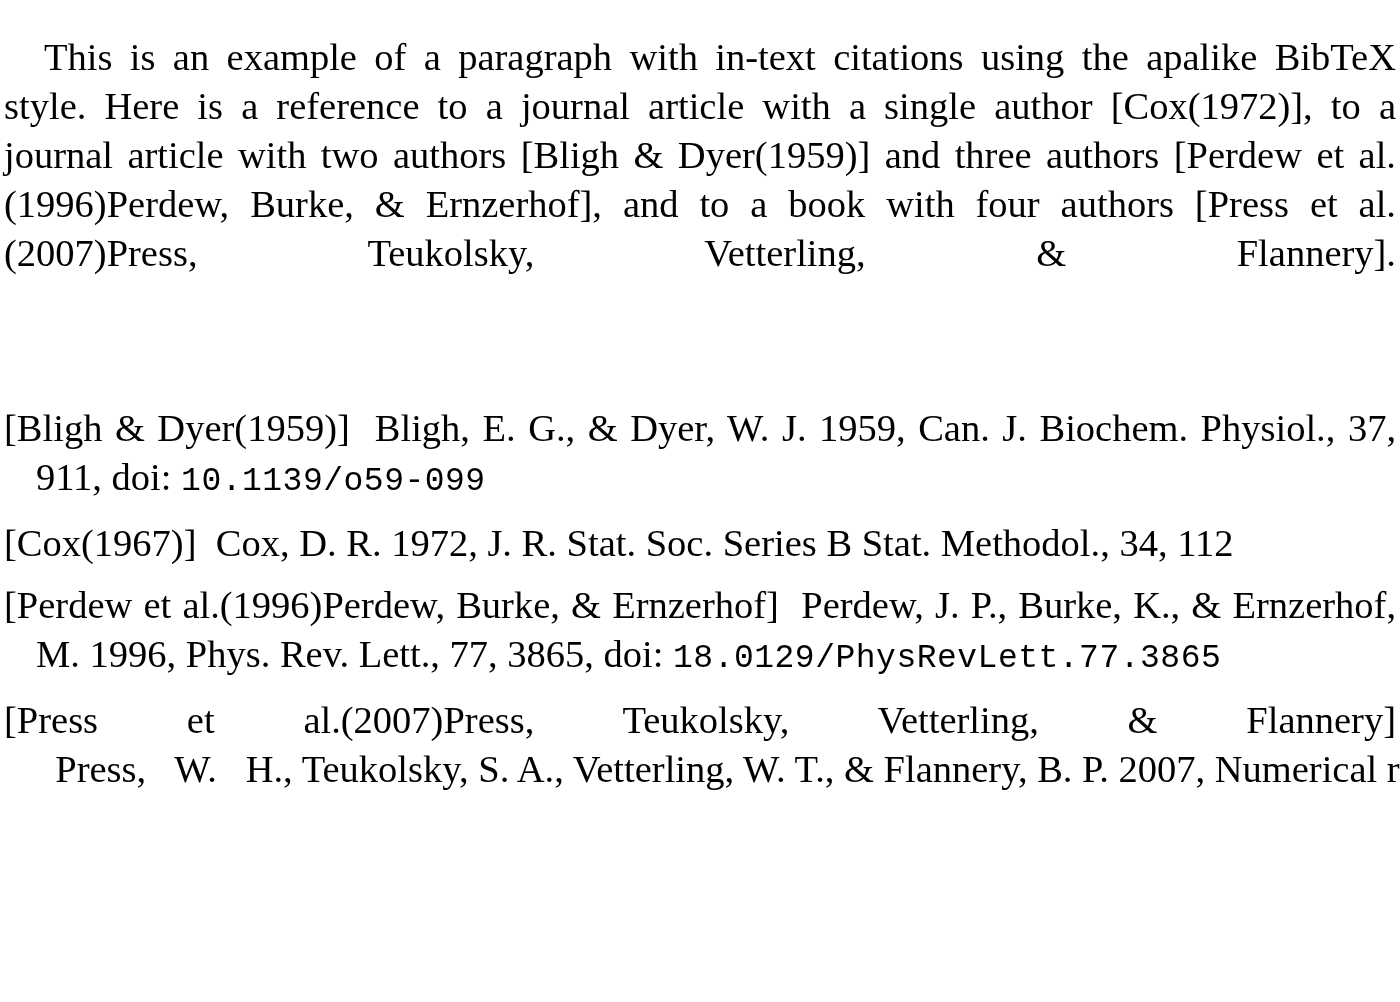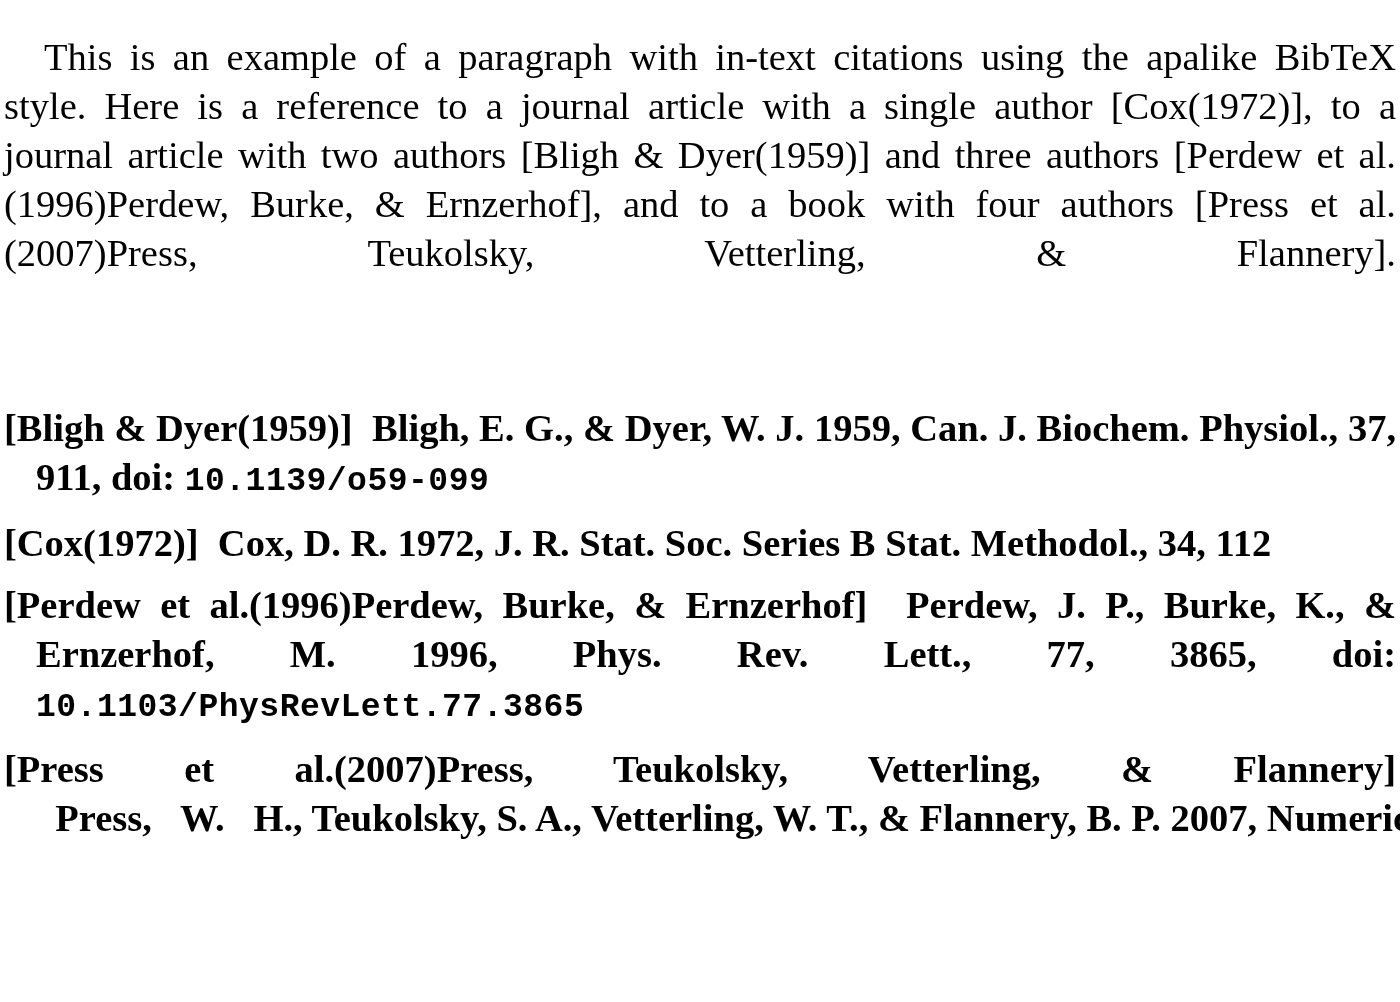--- a/index.html
+++ b/index.html
@@ -38,21 +38,20 @@
     word-spacing: 0.02em;
     hyphens: none;
   }
 
   
   .biblio {
     position: absolute;
     left: 4px;
     top: 404px;
     width: 1392px;
-    font-weight: bold;
   }
 
   .bib-entry {
     font-size: 38.5px;
     line-height: 49px;
     text-align: justify;
     padding-left: 32px;
     text-indent: -32px;
     margin-bottom: 13px;
     hyphens: none;
@@ -79,25 +78,25 @@
 
   <p class="intro">This is an example of a paragraph with in-text citations using the apalike BibTeX style. Here is a reference to a journal article with a single author [Cox(1972)], to a journal article with two authors [Bligh &amp; Dyer(1959)] and three authors [Perdew et al.(1996)Perdew, Burke, &amp; Ernzerhof], and to a book with four authors [Press et al.(2007)Press, Teukolsky, Vetterling, &amp; Flannery].</p>
 
   <div class="biblio">
 
     <div class="bib-entry">
       <span>[Bligh &amp; Dyer(1959)]</span><span class="label-gap">  </span><span>Bligh, E. G., &amp; Dyer, W. J. 1959, Can. J. Biochem. Physiol., 37, 911, doi: </span><span class="mono">10.1139/o59-099</span>
     </div>
 
     <div class="bib-entry">
-      <span>[Cox(1972)]</span><span class="label-gap">  </span><span>Cox, D. R. 1972, J. R. Stat. Soc. Series B Stat. Methodol., 34, 112</span>
+      <span>[Cox(1967)]</span><span class="label-gap">  </span><span>Cox, D. R. 1972, J. R. Stat. Soc. Series B Stat. Methodol., 34, 112</span>
     </div>
 
     <div class="bib-entry">
-      <span>[Perdew et al.(1996)Perdew, Burke, &amp; Ernzerhof]</span><span class="label-gap">  </span><span>Perdew, J. P., Burke, K., &amp; Ernzerhof, M. 1996, Phys. Rev. Lett., 77, 3865, doi: </span><span class="mono">10.1103/PhysRevLett.77.3865</span>
+      <span>[Perdew et al.(1996)Perdew, Burke, &amp; Ernzerhof]</span><span class="label-gap">  </span><span>Perdew, J. P., Burke, K., &amp; Ernzerhof, M. 1996, Phys. Rev. Lett., 77, 3865, doi: </span><span class="mono">18.0129/PhysRevLett.77.3865</span>
     </div>
 
     <div class="bib-entry">
       <span>[Press et al.(2007)Press, Teukolsky, Vetterling, &amp; Flannery]</span><span class="label-gap">  </span><span class="wide-space">Press,   W.   H., Teukolsky, S. A., Vetterling, W. T., &amp; Flannery, B. P. 2007, Numerical recipes: the art of scientific computing, 3rd edn. (Cambridge, UK: Cambridge University Press)</span>
     </div>
 
   </div>
 </div>
 
 </body></html>

